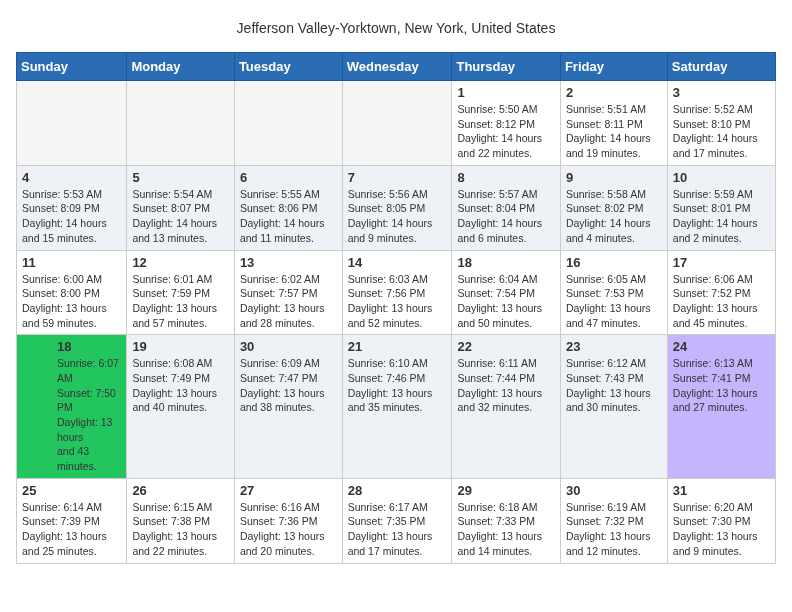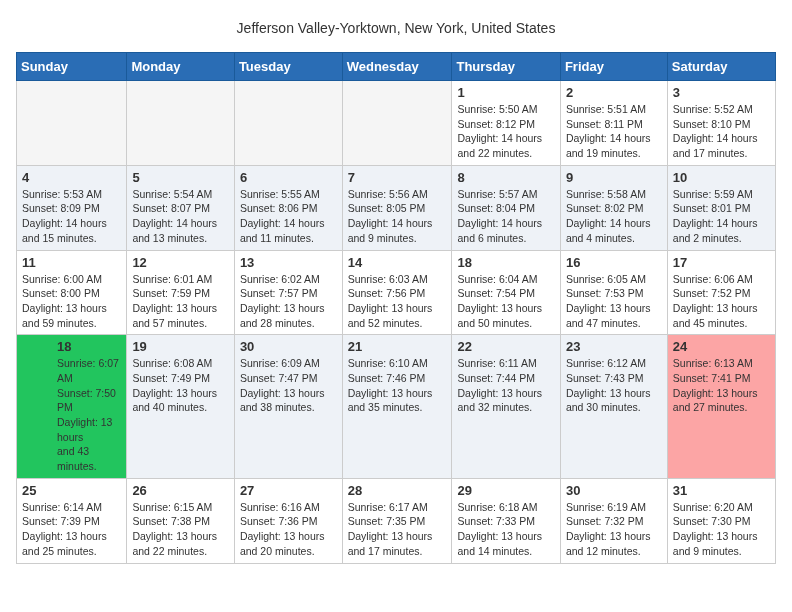--- a/index.html
+++ b/index.html
@@ -321,21 +321,21 @@
         </td>
         <td style="background: rgb(238, 242, 247);">
           <span class="day-number">23</span>
           <div class="day-info">
             <span style="display: block;">Sunrise: 6:12 AM</span>
             <span style="display: block;">Sunset: 7:43 PM</span>
             <span style="display: block;">Daylight: 13 hours</span>
             <span style="display: block;">and 30 minutes.</span>
           </div>
         </td>
-        <td style="background: #fca5a5;">
+        <td style="background: #c4b5fd;">
           <span class="day-number">24</span>
           <div class="day-info">
             <span style="display: block;">Sunrise: 6:13 AM</span>
             <span style="display: block;">Sunset: 7:41 PM</span>
             <span style="display: block;">Daylight: 13 hours</span>
             <span style="display: block;">and 27 minutes.</span>
           </div>
         </td>
       </tr>
       <tr>

